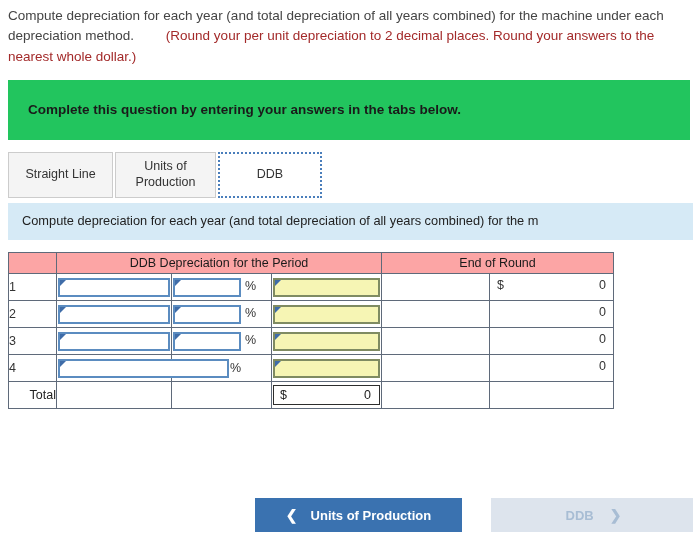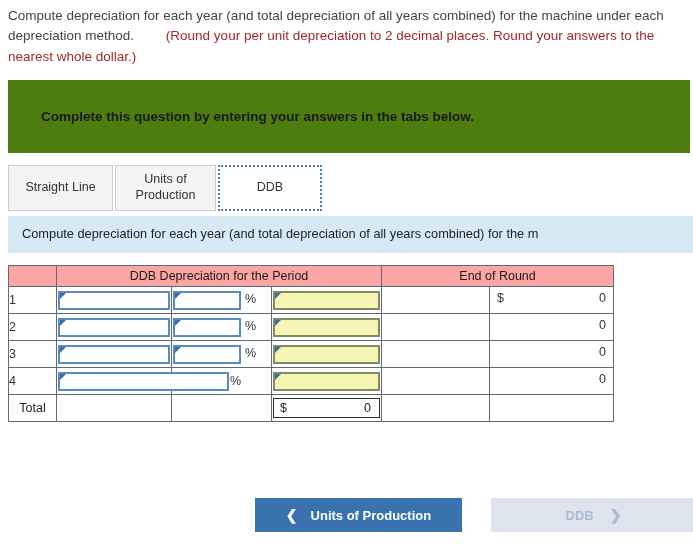--- a/index.html
+++ b/index.html
@@ -25,25 +25,25 @@
   }
   #prompt .redbold {
     color: #a32a2a;
     font-weight: normal;
     margin-left: 28px;
   }
 
   
   #banner {
     margin: 13px 3px 0 8px;
-    background: #4d7c0f;
-    height: 73px;
-    display: flex;
-    align-items: center;
-    padding-left: 33px;
+    background: #22c55e;
+    height: 60px;
+    display: flex;
+    align-items: center;
+    padding-left: 20px;
     box-sizing: border-box;
   }
   #banner-text {
     font-size: 13.5px;
     font-weight: bold;
     color: #1a1a1a;
   }
 
   
   #tabs {
@@ -176,21 +176,21 @@
     position: absolute;
     left: 7px;
     top: 4px;
   }
   .bv-num {
     position: absolute;
     right: 7px;
     top: 4px;
   }
   .totalcell {
-    text-align: center;
+    text-align: right;
     padding-left: 5px;
     font-size: 12.5px;
   }
   .total-box {
     position: relative;
     height: 20px;
     background: #ffffff;
     border: 1px solid #2d2d2d;
     box-sizing: border-box;
     margin: 1px 1px;

